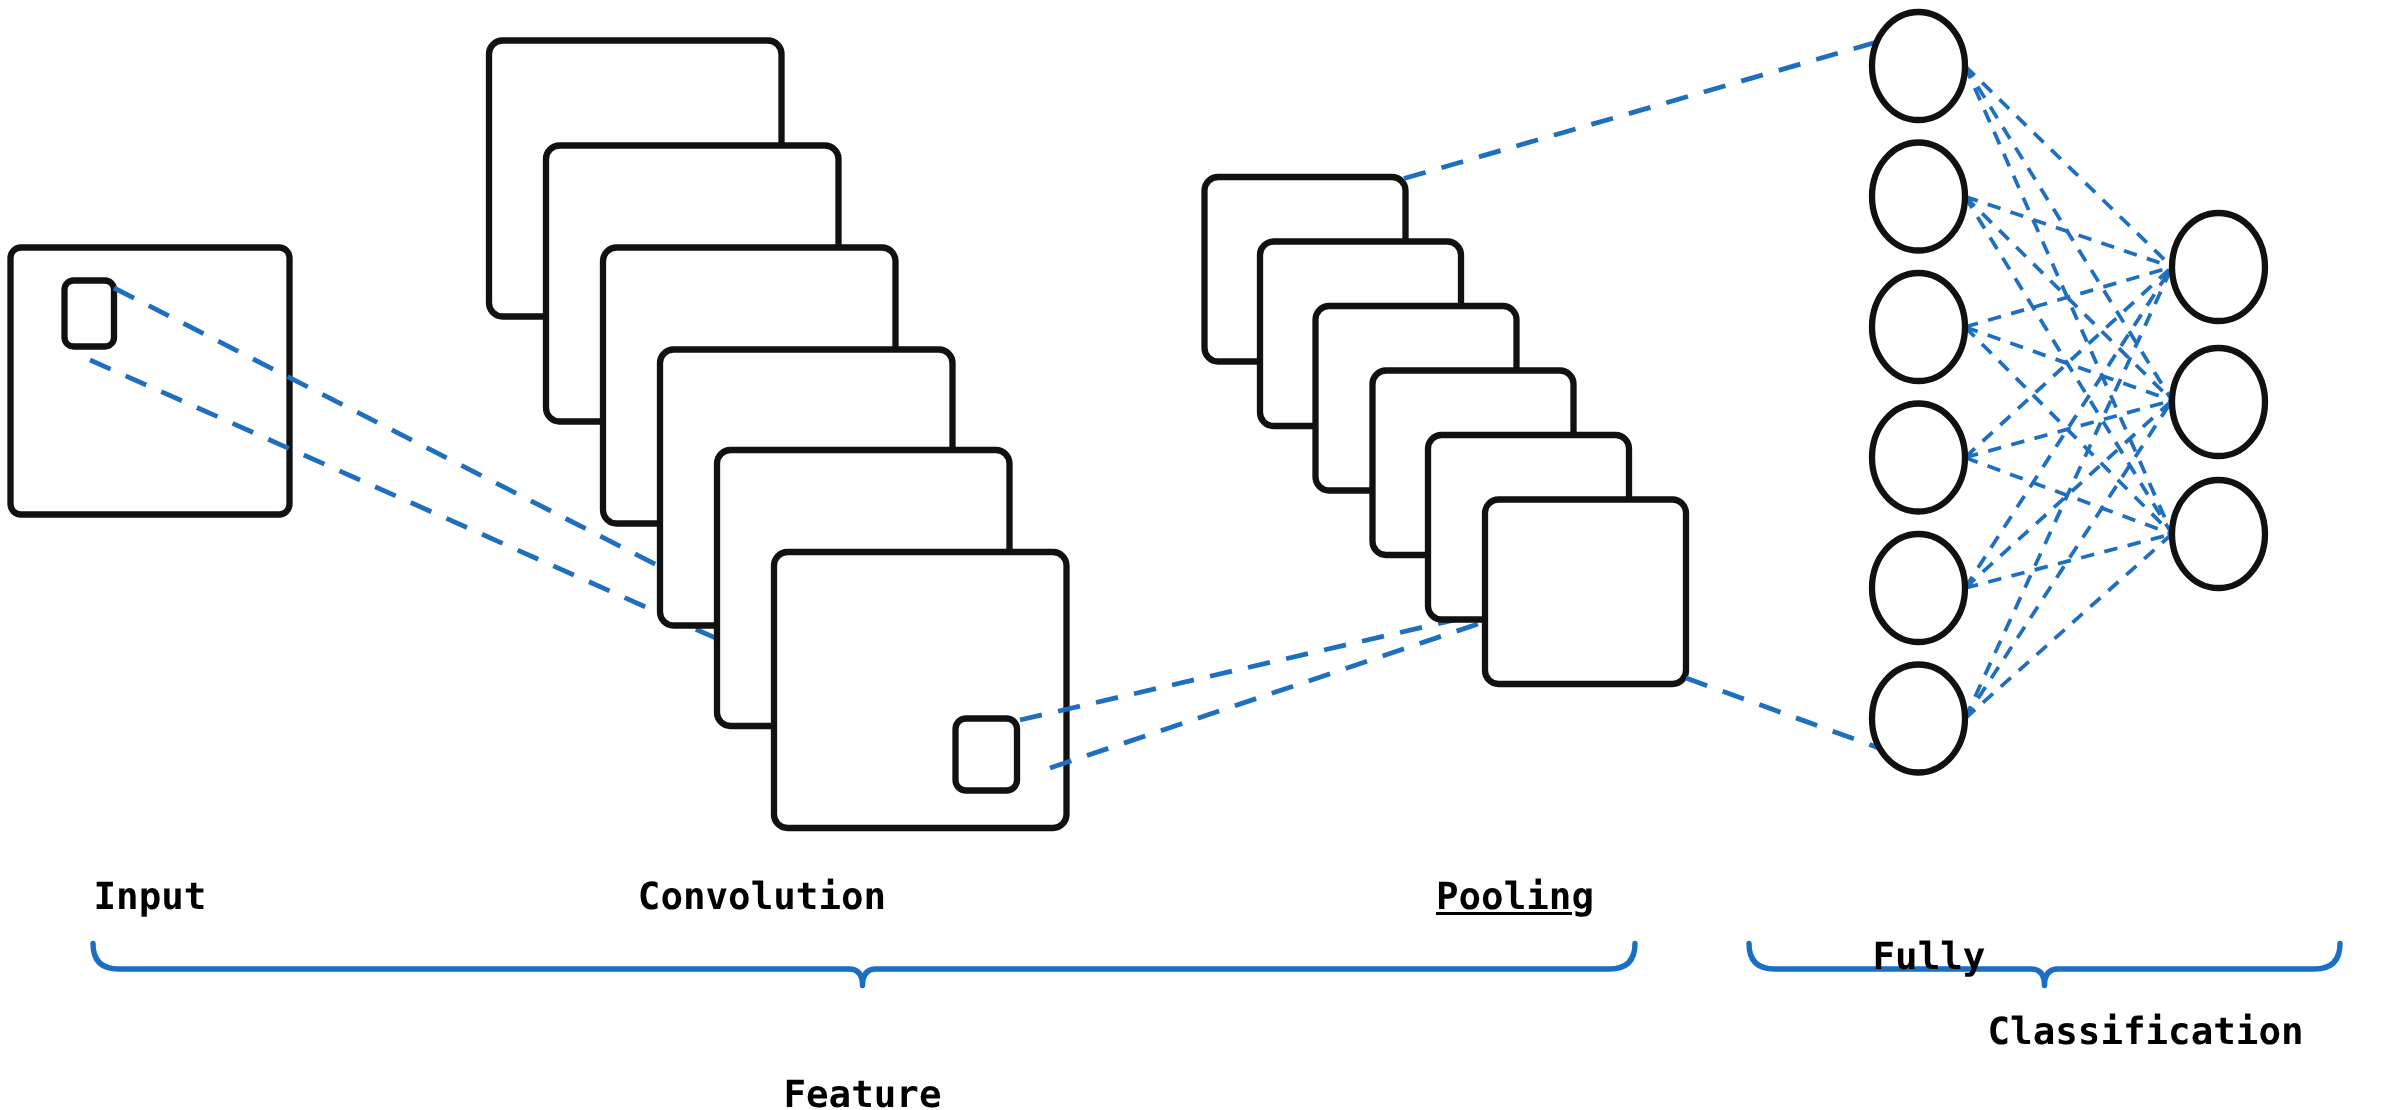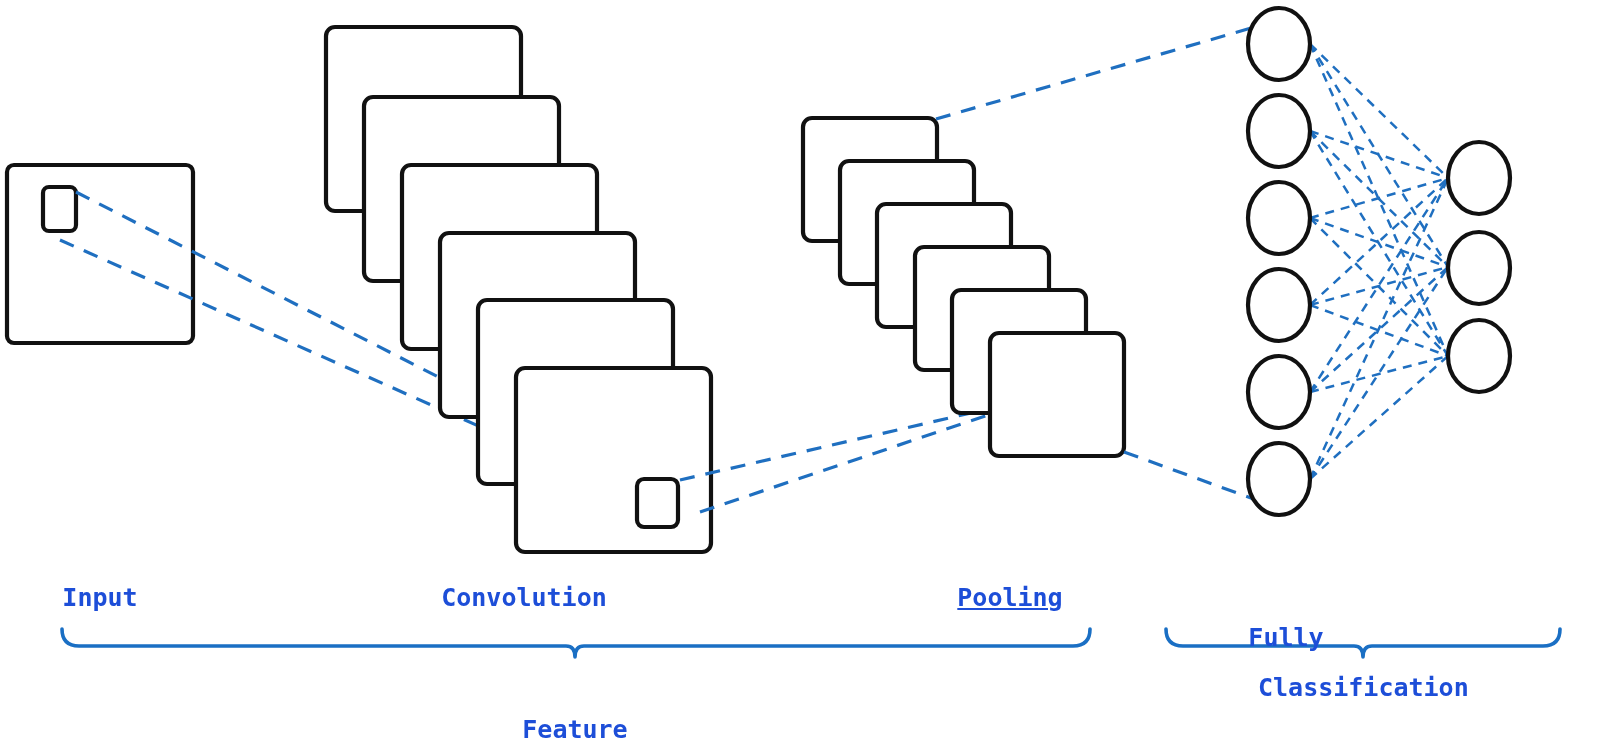--- a/index.html
+++ b/index.html
@@ -6,21 +6,21 @@
   html,body{margin:0;padding:0;background:#ffffff;}
   body{
     width:1600px;height:740px;
     font-family:"DejaVu Sans Mono","Liberation Mono",monospace;
     overflow:hidden;
   }
   #stage{position:relative;width:1600px;height:740px;background:#fff;}
   #canvas{position:absolute;left:0;top:0;width:1600px;height:740px;}
   .lbl{
     position:absolute;
-    color:#1d4ed8;
+    color:#000000;
     font-family:"DejaVu Sans Mono","Liberation Mono",monospace;
     font-weight:700;
     font-size:25px;
     line-height:29px;
     white-space:pre;
     text-align:center;
     letter-spacing:0px;
   }
   .lbl.two{line-height:28px;}
 </style>
@@ -133,29 +133,29 @@
                Q 1363 646 1363 657
                Q 1363 646 1372 646
                L 1543 646
                Q 1560 646 1560 629"></path>
     </g>
 
   </svg>
 
   <div class="lbl" style="left:0px;top:583px;width:200px;">Input</div>
 
-  <div class="lbl" style="left:424px;top:583px;width:200px;">Convolution</div>
+  <div class="lbl" style="left:408px;top:583px;width:200px;">Convolution</div>
 
   <div class="lbl" style="left:910px;top:583px;width:200px;text-decoration:underline;">Pooling</div>
 
   <div class="lbl two" style="left:1186px;top:568px;width:200px;">
     <div>Fully</div>
   </div>
 
 
   <div class="lbl two" style="left:475px;top:660px;width:200px;">
     <div>Feature</div>
     
   </div>
 
-  <div class="lbl" style="left:1258px;top:673px;width:200px;">Classification</div>
+  <div class="lbl" style="left:1325px;top:673px;width:200px;">Classification</div>
 
 </div>
 
 </body></html>

